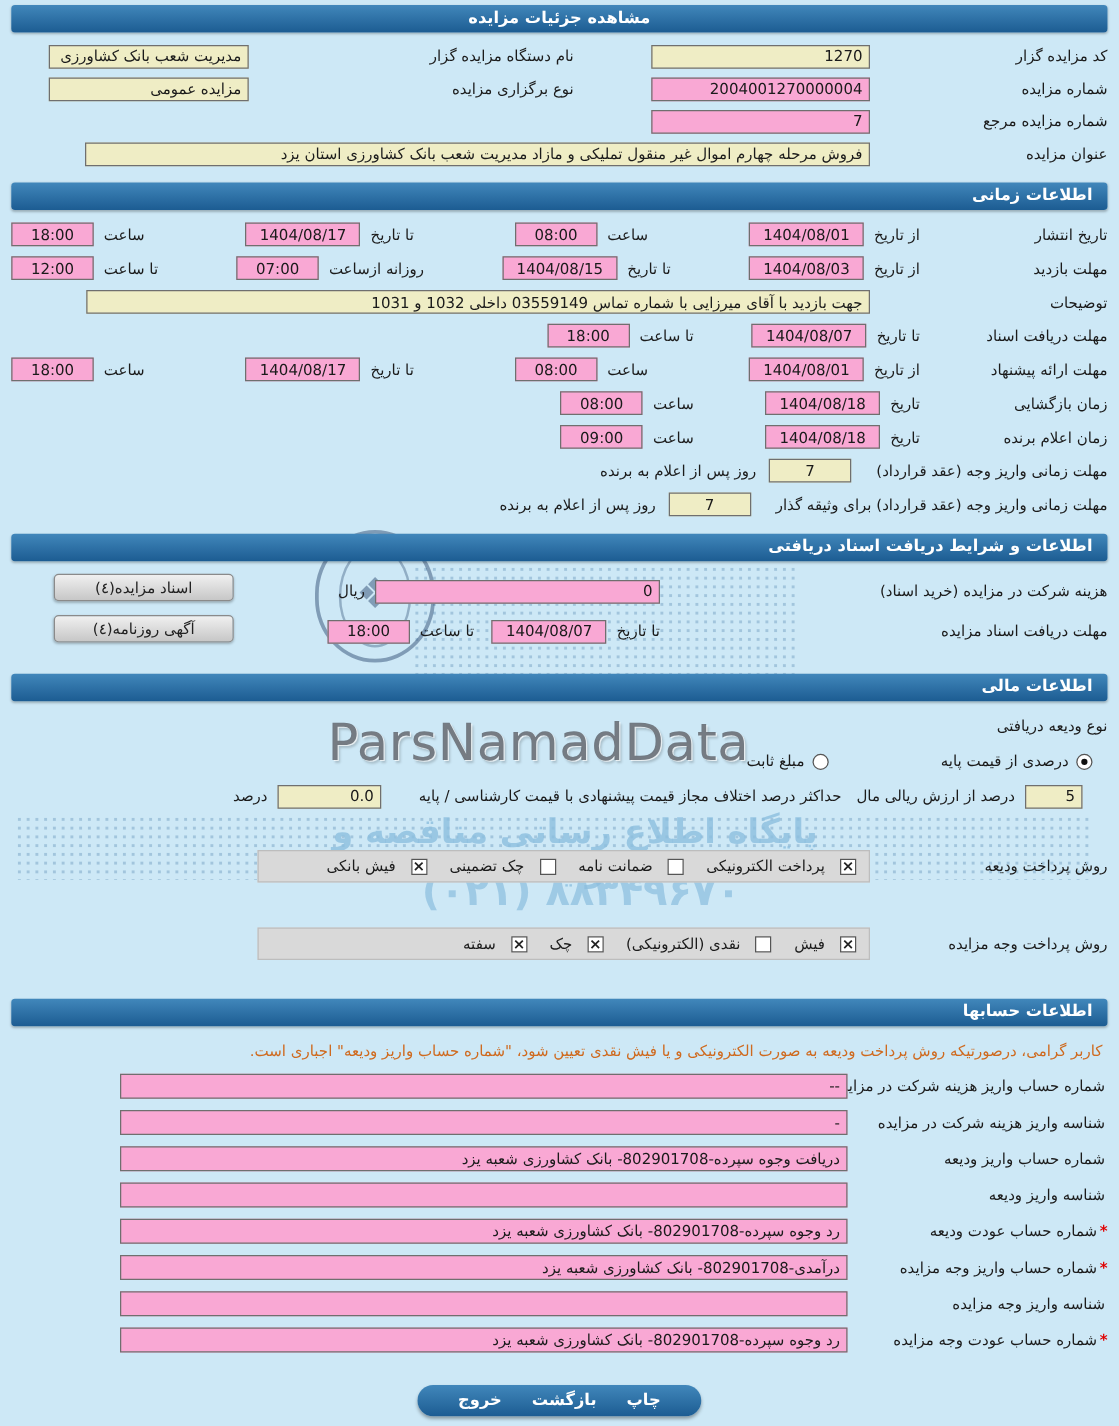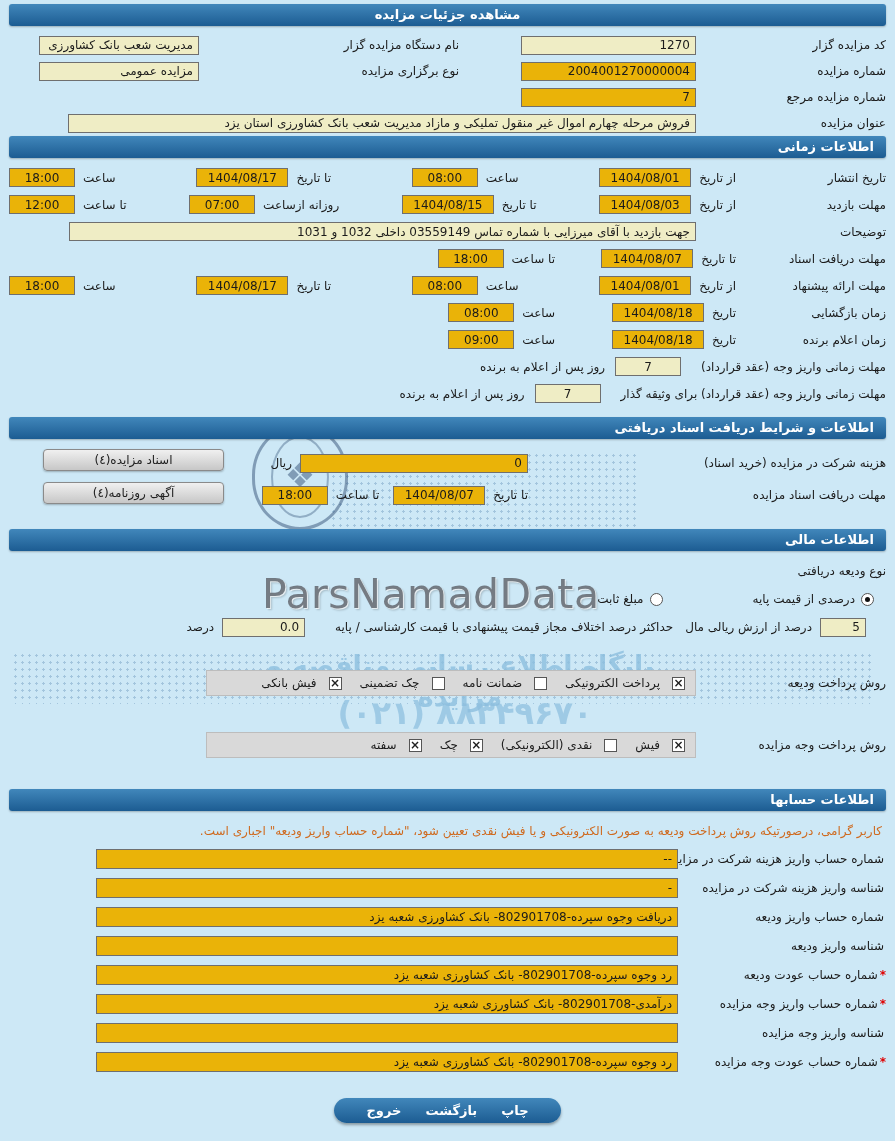--- a/index.html
+++ b/index.html
@@ -7,61 +7,61 @@
   body{background:#cde8f6;direction:rtl;font-family:"DejaVu Sans","Liberation Sans",sans-serif;font-size:12px;color:#1b1b1b;position:relative;overflow:hidden}
   .page{position:relative;z-index:1;padding:4px 9px 0}
   .bar{background:linear-gradient(180deg,#4187bb 0%,#1c5c92 100%);color:#fff;font-weight:bold;font-size:13px;height:22px;line-height:22px;padding:0 12px;border-radius:3px;box-shadow:0 1px 2px rgba(0,0,0,.25)}
   .bar.center{text-align:center}
   .rows{margin-top:6px}
   .row{display:flex;align-items:center;min-height:26px}
   .trow{min-height:27px}
   .label{flex:0 0 auto;white-space:nowrap;text-align:right}
   .l190{width:190px}.l150{width:150px}.l230{width:230px}.l208{width:208px}
   .lbl2{margin-right:62px}
-  .field{display:flex;align-items:center;justify-content:flex-start;background:#eab308;border:1px solid #6f6f6f;height:19px;padding:0 5px;white-space:nowrap;overflow:hidden}
+  .field{display:flex;align-items:center;justify-content:flex-start;background:#f9a8d4;border:1px solid #6f6f6f;height:19px;padding:0 5px;white-space:nowrap;overflow:hidden}
   .field.y{background:#efedc5}
   .date{width:92px;justify-content:center}
   .time{width:66px;justify-content:center}
   .w175{width:175px}.w160{width:160px}.w228{width:228px}.w46{width:46px}.w70{width:83px}
   .wide{width:628px}
   .notes{width:627px;margin-right:40px}
   .pushL{margin-right:auto;margin-left:30px}
   .trowc{display:flex;align-items:center;flex:1}
   .trowc.spread{justify-content:space-between}
   .seg{display:flex;align-items:center;gap:8px}
   .slot{width:181px}
   .seg-t{white-space:nowrap}
   .pay-f{margin-right:20px;margin-left:10px}
   .docs-flex{display:flex;margin-top:8px;align-items:flex-start}
   .docs-rows{flex:1}
   .drow{min-height:32px}
   .indent{margin-right:128px}
   .unit-gap{margin-right:14px}
   .btncol{display:flex;flex-direction:column;gap:11px;margin-left:34px;padding-top:2px}
-  .gbtn{width:181px;height:22px;border:1px solid #8a8a8a;border-radius:4px;background:linear-gradient(180deg,#f0f0f0 0%,#c7c7c7 100%);display:flex;align-items:center;justify-content:center;color:#222;box-shadow:0 1px 2px rgba(0,0,0,.25);cursor:pointer}
+  .gbtn{width:144px;height:22px;border:1px solid #8a8a8a;border-radius:4px;background:linear-gradient(180deg,#f0f0f0 0%,#c7c7c7 100%);display:flex;align-items:center;justify-content:center;color:#222;box-shadow:0 1px 2px rgba(0,0,0,.25);cursor:pointer}
   .fin-sec .row{min-height:28px}
   .radio-row{padding-right:12px}
   .radio{width:13px;height:13px;border-radius:50%;background:#fff;border:1px solid #555;position:relative;display:inline-block;flex:0 0 auto}
   .radio[data-on="true"]::after{content:"";position:absolute;left:3px;top:3px;right:3px;bottom:3px;background:#111;border-radius:50%}
   .ritem{display:flex;align-items:center;gap:6px}
   .rgap{margin-right:90px}
   .pct-row{padding-right:20px}
   .gap8{margin-right:8px}.gap12{margin-right:12px}.gap30{margin-right:30px}
   .method-row{margin-top:28px;min-height:34px}
   .method-row2{margin-top:34px;min-height:34px}
   .checkgroup{width:490px;height:26px;background:#d9d9d9;border:1px solid #bdbdbd;display:flex;align-items:center;gap:18px;padding:0 10px}
   .cbi{display:flex;align-items:center;gap:12px;cursor:pointer}
   .cbx{width:13px;height:13px;background:#fff;border:1px solid #555;display:flex;align-items:center;justify-content:center;font-size:12px;font-weight:bold;color:#222;line-height:1;flex:0 0 auto}
   .cbx[data-checked="true"]::after{content:"×"}
   .acc-sec{margin-top:30px}
   .warn{color:#cf6a1f;min-height:24px;display:flex;align-items:center;padding:13px 4px 0}
   .acc-row{min-height:29px}
   .acc-field{width:582px;height:20px}
   .req{color:#e00000;font-weight:bold;margin-left:2px}
-  .sec-time{}.sec-docs{margin-top:10px}.sec-fin{margin-top:18px}
+  .sec-time{margin-top:10px}.sec-docs{margin-top:10px}.sec-fin{margin-top:18px}
   .footer{display:flex;justify-content:center;margin-top:22px}
   .footbar{background:linear-gradient(180deg,#4187bb 0%,#1c5c92 100%);border-radius:14px;color:#fff;font-weight:bold;font-size:13px;display:flex;gap:24px;padding:5px 32px;box-shadow:0 2px 3px rgba(0,0,0,.35)}
   .footbar span{cursor:pointer}
   
   .wm{position:absolute;inset:0;z-index:0;pointer-events:none;overflow:hidden}
   .wm-logo{position:absolute;left:252px;top:424px;width:96px;height:106px;border:3px solid rgba(35,65,105,.45);border-radius:50% / 48%}
   .wm-logo::before{content:"";position:absolute;left:16px;top:9px;right:16px;bottom:9px;border:2px solid rgba(35,65,105,.35);border-radius:50%}
   .wm-logo::after{content:"❖";position:absolute;left:0;right:0;top:28px;text-align:center;font-size:34px;color:rgba(35,65,105,.45)}
   .wm-brand{position:absolute;left:262px;top:570px;direction:ltr;font-size:41px;font-weight:normal;color:rgba(96,102,110,.85);letter-spacing:.5px;text-shadow:1px 1px 0 rgba(255,255,255,.7),2px 2px 2px rgba(0,0,0,.18)}
   .wm-tagline{position:absolute;left:240px;top:650px;width:440px;text-align:center;font-size:27px;font-weight:bold;color:rgba(140,190,222,.8)}

